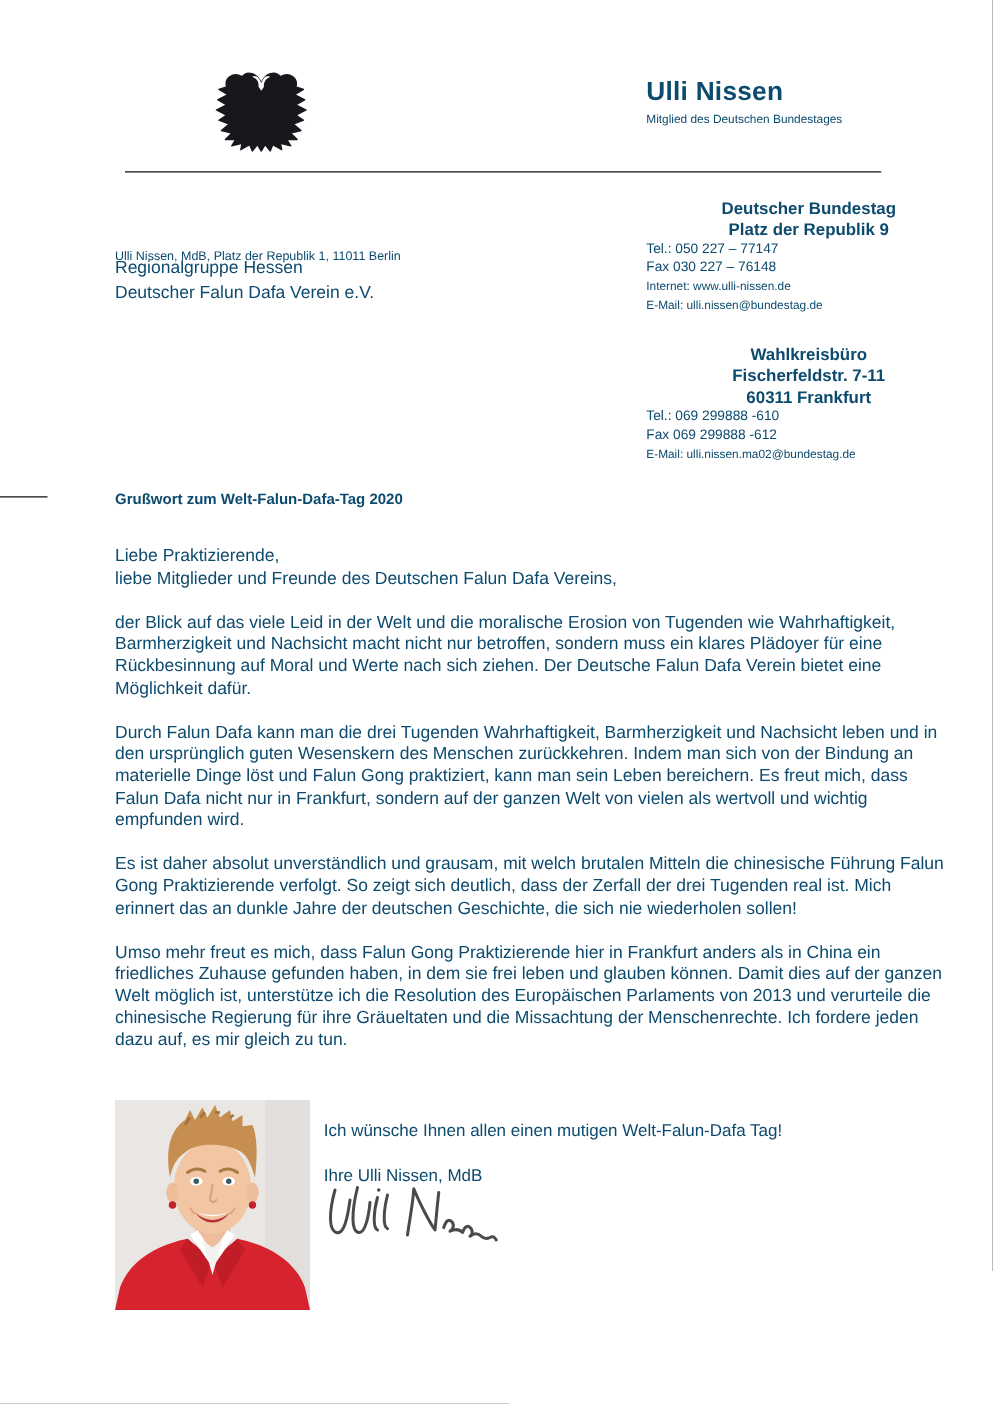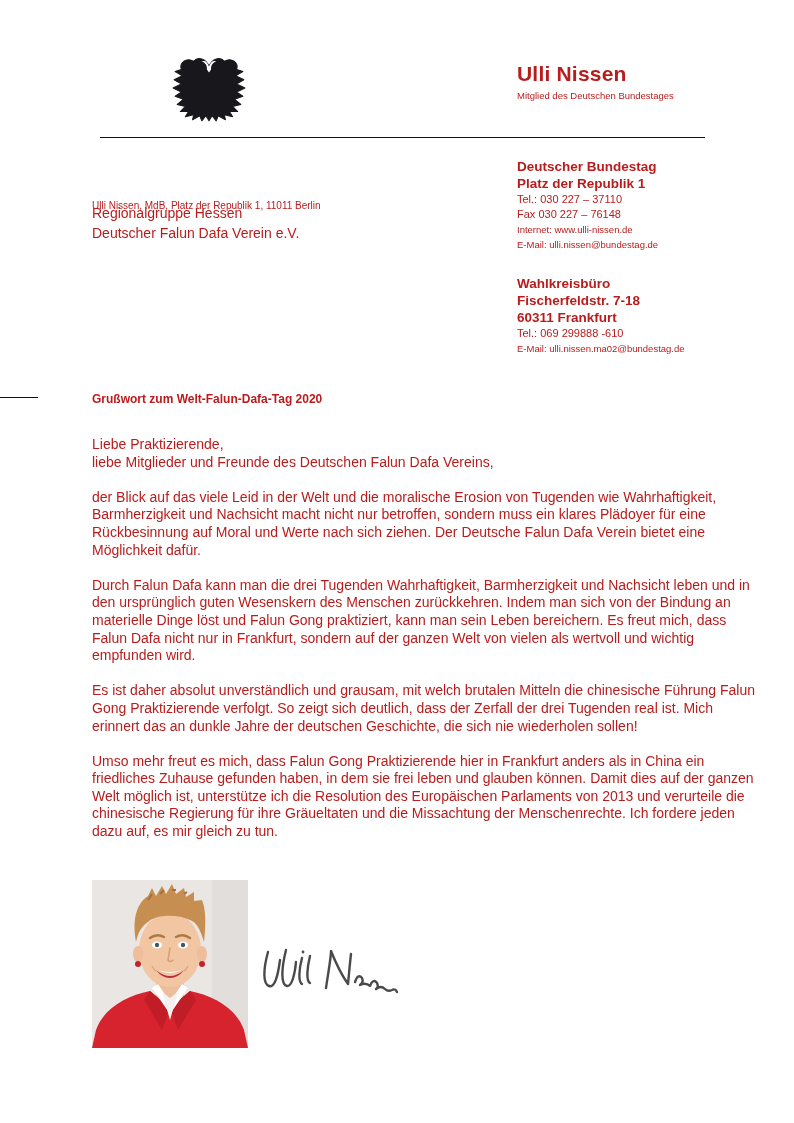--- a/index.html
+++ b/index.html
@@ -1,34 +1,34 @@
 <!DOCTYPE html>
 <html><head>
 <meta charset="utf-8">
 <style>
   html,body { margin:0; padding:0; background:#888; }
   .page {
     position:relative; width:794px; height:1123px; margin:0 auto;
-    background:#ffffff; font-family:"Liberation Sans", sans-serif; color:#b91c1c;
+    background:#ffffff; font-family:"Liberation Sans", sans-serif; color:#0c4a6e;
     overflow:hidden;
   }
   .abs { position:absolute; }
 
   
   .logo { left:170px; top:54px; width:78px; height:68px; }
   .hdr-name { left:517px; top:62px; font-size:21px; font-weight:bold; letter-spacing:.2px; }
   .hdr-sub  { left:517px; top:90px; font-size:9.5px; }
   .hdr-rule { left:100px; top:137px; width:605px; height:0; border-top:1.6px solid #111; }
 
   
   .sender { left:92px; top:156px; font-size:10px;margin-top:44px; }
   .recipient { left:92px; top:203px; font-size:14px; line-height:20px; }
 
   .contact { left:517px; width:260px; font-size:11px; line-height:15px; }
-  .contact .b { font-weight:bold; font-size:13.5px; line-height:17px; }
+  .contact .b { font-weight:bold; font-size:13.5px; line-height:17px;text-align:center; }
   .contact .s { font-size:9.5px; line-height:15px; }
   .cb1 { top:158px; }
   .cb2 { top:275px; }
 
   .fold-mark { left:0; top:397px; width:38px; border-top:1.4px solid #111; }
 
   
   .subject { left:92px; top:392px; font-size:12px; font-weight:bold; }
   .body { left:92px; top:436px; width:668px; font-size:14px; line-height:17.6px; }
   .body p { margin:0 0 0 0; }
@@ -67,32 +67,33 @@
   <div class="abs hdr-rule"></div>
 
   <div class="abs sender">Ulli Nissen, MdB, Platz der Republik 1, 11011 Berlin</div>
   <div class="abs recipient">
     <div>Regionalgruppe Hessen</div>
     <div>Deutscher Falun Dafa Verein e.V.</div>
   </div>
 
   <div class="abs contact cb1">
     <div class="b">Deutscher Bundestag</div>
-    <div class="b">Platz der Republik 1</div>
-    <div>Tel.: 030 227 – 37110</div>
+    <div class="b">Platz der Republik 9</div>
+    <div>Tel.: 050 227 – 77147</div>
     <div>Fax 030 227 – 76148</div>
     <div class="s">Internet: www.ulli-nissen.de</div>
     <div class="s">E-Mail: ulli.nissen@bundestag.de</div>
   </div>
 
   <div class="abs contact cb2">
     <div class="b">Wahlkreisbüro</div>
-    <div class="b">Fischerfeldstr. 7-18</div>
+    <div class="b">Fischerfeldstr. 7-11</div>
     <div class="b">60311 Frankfurt</div>
     <div>Tel.: 069 299888 -610</div>
+    <div>Fax 069 299888 -612</div>
     <div class="s">E-Mail: ulli.nissen.ma02@bundestag.de</div>
   </div>
 
   <div class="abs fold-mark"></div>
 
   <div class="abs subject">Grußwort zum Welt-Falun-Dafa-Tag 2020</div>
 
   <div class="abs body">
     <p class="salutation">
       <span>Liebe Praktizierende,</span><br>
@@ -140,20 +141,24 @@
 
       <path d="M78 68 L76 80 Q78 83 81 80" stroke="#d99f7c" stroke-width="1.6" fill="none" stroke-linecap="round"></path>
 
       <path d="M64 90 Q78 102 92 90 Q86 98 78 98 Q70 98 64 90 Z" fill="#b5303a"></path>
       <path d="M66 90 Q78 96 90 90 Q78 94 66 90 Z" fill="#ffffff"></path>
 
       <path d="M60 86 Q62 90 64 91 M96 86 Q94 90 92 91" stroke="#dfa581" stroke-width="1.4" fill="none"></path>
     </svg>
   </div>
 
+  <div class="abs closing">
+    <p>Ich wünsche Ihnen allen einen mutigen Welt-Falun-Dafa Tag!</p>
+    <p class="sig-name">Ihre Ulli Nissen, MdB</p>
+  </div>
 
   <div class="abs signature">
     <svg width="150" height="66" viewBox="0 0 150 66" xmlns="http://www.w3.org/2000/svg">
       <g stroke="#4a4a4a" stroke-width="2.4" fill="none" stroke-linecap="round" stroke-linejoin="round">
         <path d="M8 10 C3 28 3 42 9 44 C15 46 18 33 20 18"></path>
         <path d="M26 8 C21 28 21 43 27 44 C32 45 35 31 36 20"></path>
         <path d="M42 16 C39 27 38 40 42 42"></path>
         <path d="M50 14 C47 26 46 39 50 41"></path>
         <path d="M66 46 C68 32 71 16 71 9 C75 19 83 35 88 42 C89 32 90 20 91 12"></path>
         <path d="M95 40 q3 -9 7 -4 q2 4 -2 7 q6 -3 10 1 q3 -8 7 -3 q2 4 -1 6 q5 -4 9 0 q3 3 7 1 q3 -2 5 2"></path>

